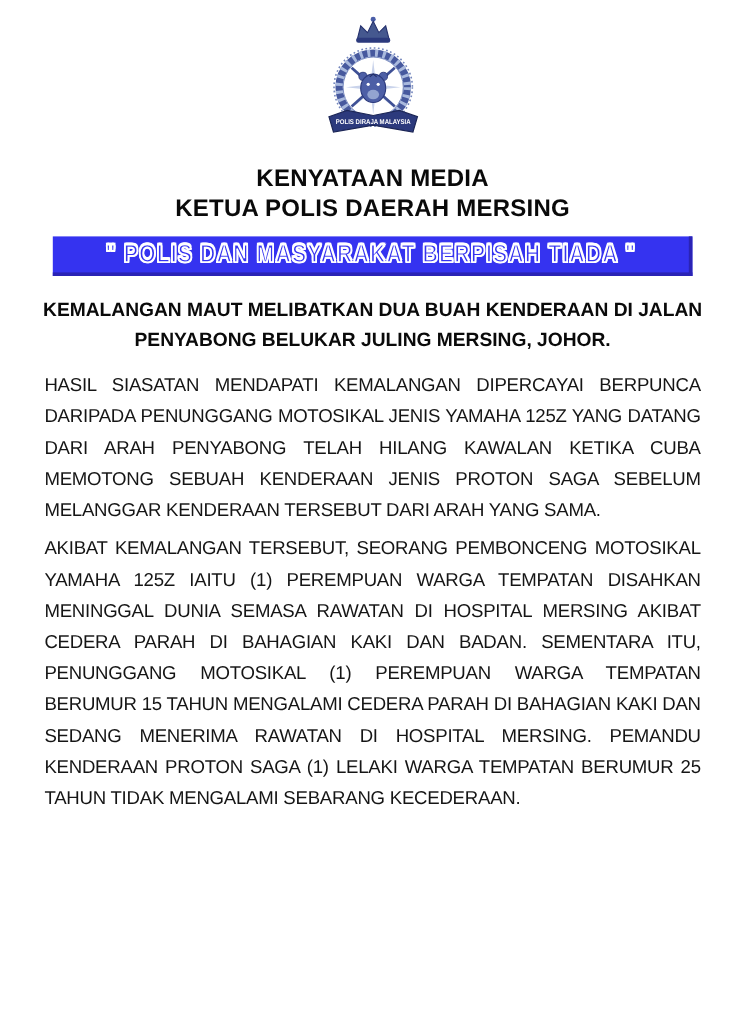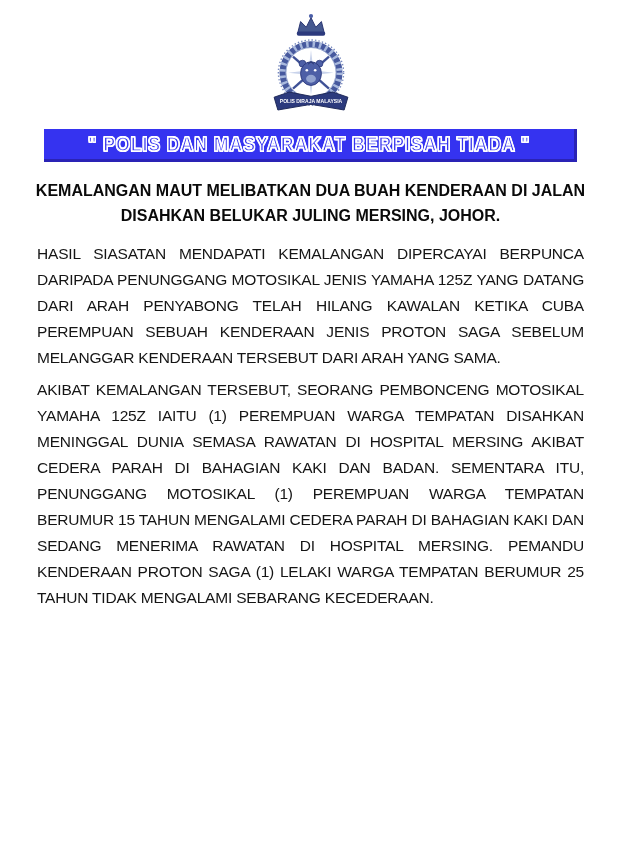--- a/index.html
+++ b/index.html
@@ -111,26 +111,30 @@
         <circle cx="54.4" cy="60.5" r="1.4" fill="#ffffff"></circle>
         <path d="M47 54 L50 51.5 L53 54" stroke="#222f66" stroke-width="1" fill="none"></path>
       </g>
       <g>
         <path d="M11 89 L27 83.5 L50 88 L73 83.5 L89 89 L85 102.5 L50 96.5 L15 102.5 Z" fill="#2c3a7d" stroke="#1c2656" stroke-width="1"></path>
         <text x="50" y="95.5" text-anchor="middle" font-size="6" font-weight="bold" fill="#ffffff" textLength="66" lengthAdjust="spacingAndGlyphs" font-family="Liberation Sans, sans-serif">POLIS DIRAJA MALAYSIA</text>
       </g>
     </svg>
   </div>
 
+  <div class="titles">
+    <div>KENYATAAN MEDIA</div>
+    <div>KETUA POLIS DAERAH MERSING</div>
+  </div>
 
   <div class="motto">
     <span class="motto-text">" POLIS DAN MASYARAKAT BERPISAH TIADA "</span>
   </div>
 
 
-  <div class="headline">KEMALANGAN MAUT MELIBATKAN DUA BUAH KENDERAAN DI JALAN DISAHKAN BELUKAR JULING MERSING, JOHOR.</div>
+  <div class="headline">KEMALANGAN MAUT MELIBATKAN DUA BUAH KENDERAAN DI JALAN PENYABONG BELUKAR JULING MERSING, JOHOR.</div>
 
   <div class="body-text">
-    <p>HASIL SIASATAN MENDAPATI KEMALANGAN DIPERCAYAI BERPUNCA DARIPADA PENUNGGANG MOTOSIKAL JENIS YAMAHA 125Z YANG DATANG DARI ARAH PENYABONG TELAH HILANG KAWALAN KETIKA CUBA PEREMPUAN SEBUAH KENDERAAN JENIS PROTON SAGA SEBELUM MELANGGAR KENDERAAN TERSEBUT DARI ARAH YANG SAMA.</p>
+    <p>HASIL SIASATAN MENDAPATI KEMALANGAN DIPERCAYAI BERPUNCA DARIPADA PENUNGGANG MOTOSIKAL JENIS YAMAHA 125Z YANG DATANG DARI ARAH PENYABONG TELAH HILANG KAWALAN KETIKA CUBA MEMOTONG SEBUAH KENDERAAN JENIS PROTON SAGA SEBELUM MELANGGAR KENDERAAN TERSEBUT DARI ARAH YANG SAMA.</p>
     <p>AKIBAT KEMALANGAN TERSEBUT, SEORANG PEMBONCENG MOTOSIKAL YAMAHA 125Z IAITU (1) PEREMPUAN WARGA TEMPATAN DISAHKAN MENINGGAL DUNIA SEMASA RAWATAN DI HOSPITAL MERSING AKIBAT CEDERA PARAH DI BAHAGIAN KAKI DAN BADAN. SEMENTARA ITU, PENUNGGANG MOTOSIKAL (1) PEREMPUAN WARGA TEMPATAN BERUMUR 15 TAHUN MENGALAMI CEDERA PARAH DI BAHAGIAN KAKI DAN SEDANG MENERIMA RAWATAN DI HOSPITAL MERSING. PEMANDU KENDERAAN PROTON SAGA (1) LELAKI WARGA TEMPATAN BERUMUR 25 TAHUN TIDAK MENGALAMI SEBARANG KECEDERAAN.</p>
   </div>
 
 </div>
 
 </body></html>

